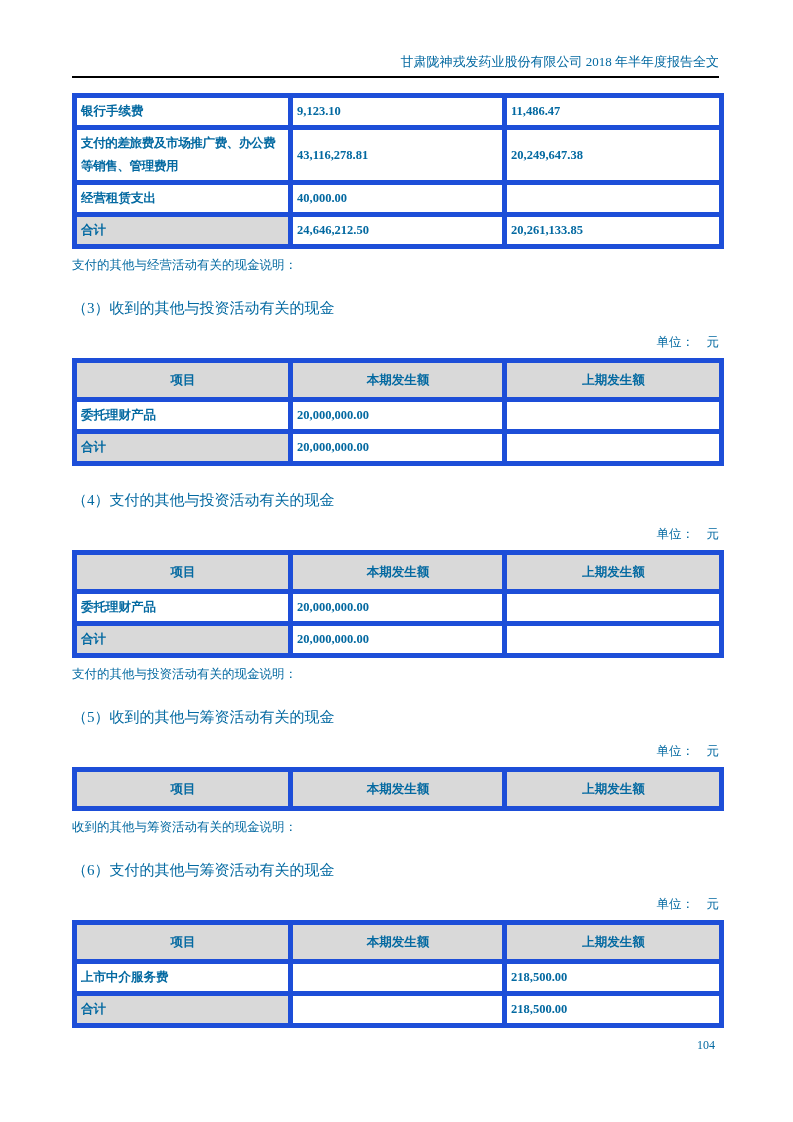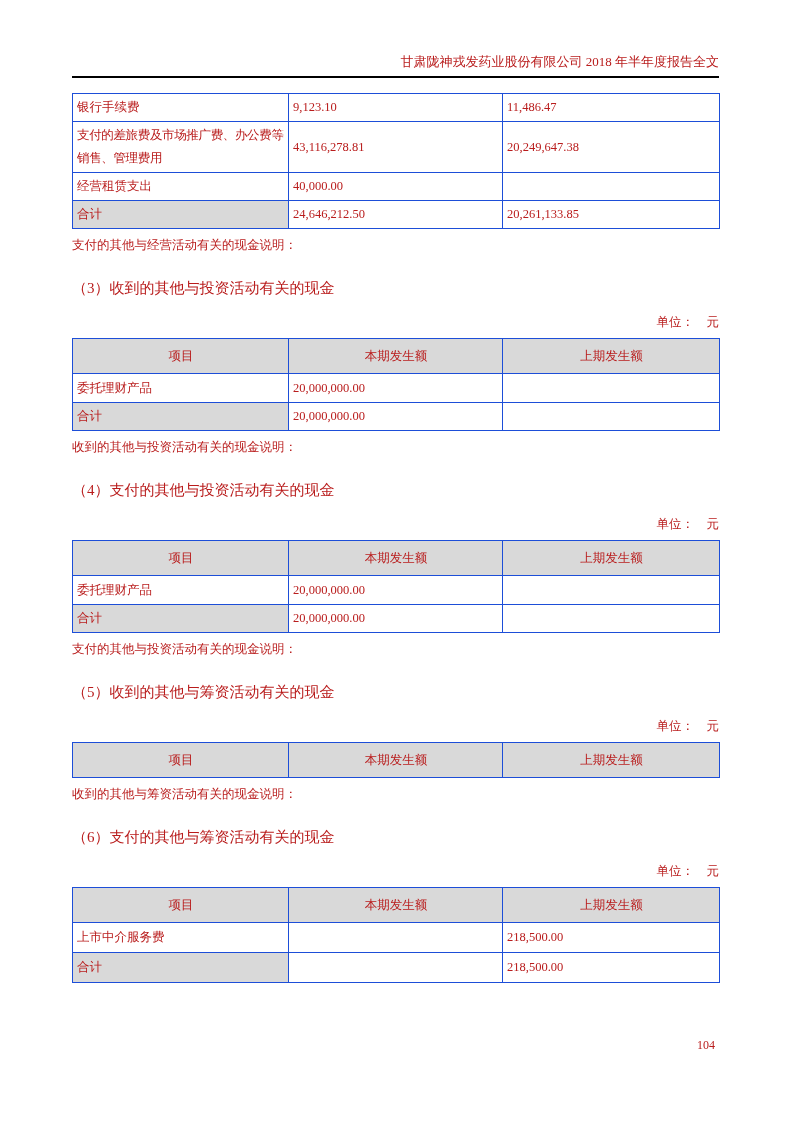--- a/index.html
+++ b/index.html
@@ -1,32 +1,32 @@
 <!DOCTYPE html>
 <html><head>
 <meta charset="utf-8">
 <style>
   html,body { margin:0; padding:0; background:#fff; }
   .page {
     position:relative; width:793px; height:1122px; background:#ffffff;
-    font-family:"Liberation Serif","DejaVu Serif",serif; color:#b91c1c;
+    font-family:"Liberation Serif","DejaVu Serif",serif; color:#0369a1;
     overflow:hidden;
   }
   .content { position:absolute; left:72px; top:0; width:647px; }
   .doc-header { padding-top:54px; text-align:right; font-size:13px; line-height:1.25; }
   .header-rule { height:0; border-bottom:2px solid #000; margin-top:6px; }
 
   table.fin-table {
     width:647px; border-collapse:collapse; table-layout:fixed;
     margin-top:7px; border:1.5px solid #000;
   }
   table.t1 { margin-top:15px; }
   col.c1 { width:216px; } col.c2 { width:214px; } col.c3 { width:217px; }
   .fin-table th, .fin-table td {
-    border:1px solid #1d4ed8; font-size:12.5px; font-weight:normal;
+    border:5px solid #1d4ed8; font-size:12.5px; font-weight:bold;
     line-height:23px; padding:2px 3px 2px 4px; vertical-align:middle;
     overflow:hidden;
   }
   th.col-hdr { background:#d9d9d9; text-align:center; height:30px; }
   td.item { text-align:left; }
   td.num  { text-align:left; }
   td.total { background:#d9d9d9; }
   td.wrap { letter-spacing:-0.35px; }
   tr.r26 { height:26px; } tr.r28 { height:28px; } tr.r29 { height:29px; } tr.r30 { height:30px; }
 
@@ -99,21 +99,20 @@
             <td class="num">20,000,000.00</td>
             <td class="num"></td>
           </tr>
           <tr class="r28">
             <td class="item total">合计</td>
             <td class="num">20,000,000.00</td>
             <td class="num"></td>
           </tr>
         </tbody>
       </table>
-      <p class="note">收到的其他与投资活动有关的现金说明：</p>
     </section>
 
     <section>
       <h2 class="section-heading">（4）支付的其他与投资活动有关的现金</h2>
       <div class="unit-label">单位：　元</div>
       <table class="fin-table">
         <colgroup>
             <col class="c1">
             <col class="c2">
             <col class="c3">

